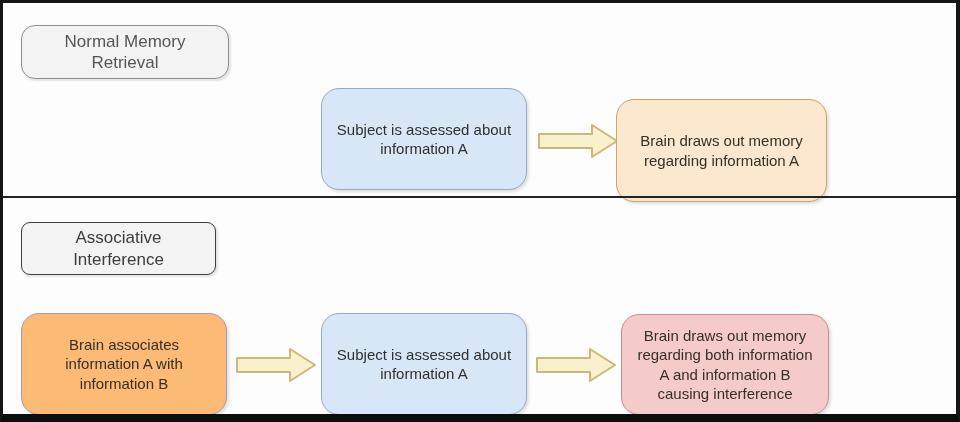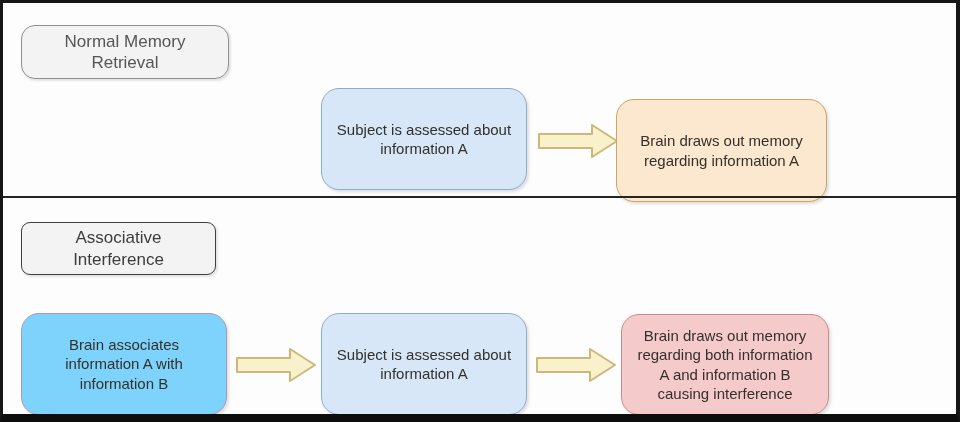--- a/index.html
+++ b/index.html
@@ -51,21 +51,21 @@
     font-size: 17px;
     line-height: 1.25;
     padding: 2px 8px;
     box-shadow: 1.5px 1.5px 2px rgba(0,0,0,0.10);
   }
   .label-normal   { border: 1.5px solid #8f8f8f; color: #565656; }
   .label-assoc    { border: 1.5px solid #3f3f3f; color: #3d3d3d; }
 
   .node-blue   { background: #d7e7f8; border: 1.5px solid #8fabce; }
   .node-orange { background: #fbe8ce; border: 1.5px solid #c9a567; margin-top: 12px; }
-  .node-purple { background: #7dd3fc; border: 1.5px solid #a999b6; }
+  .node-purple { background: #fdba74; border: 1.5px solid #a999b6; }
   .node-red    { background: #f5caca; border: 1.5px solid #c98c8c; }
 
   .arrow { position: absolute; width: 80px; height: 36px; }
   .arrow svg { display: block; width: 100%; height: 100%; }
   .arrow polygon { stroke: #ccb87a; stroke-width: 2; stroke-linejoin: round; }
 
   
   .pos-label-normal { left: 18px;  top: 22px;  width: 208px; height: 54px; border-radius: 14px; }
   .pos-blue1        { left: 318px; top: 85px;  width: 206px; height: 102px; }
   .pos-arrow1       { left: 535px; top: 120px; }

